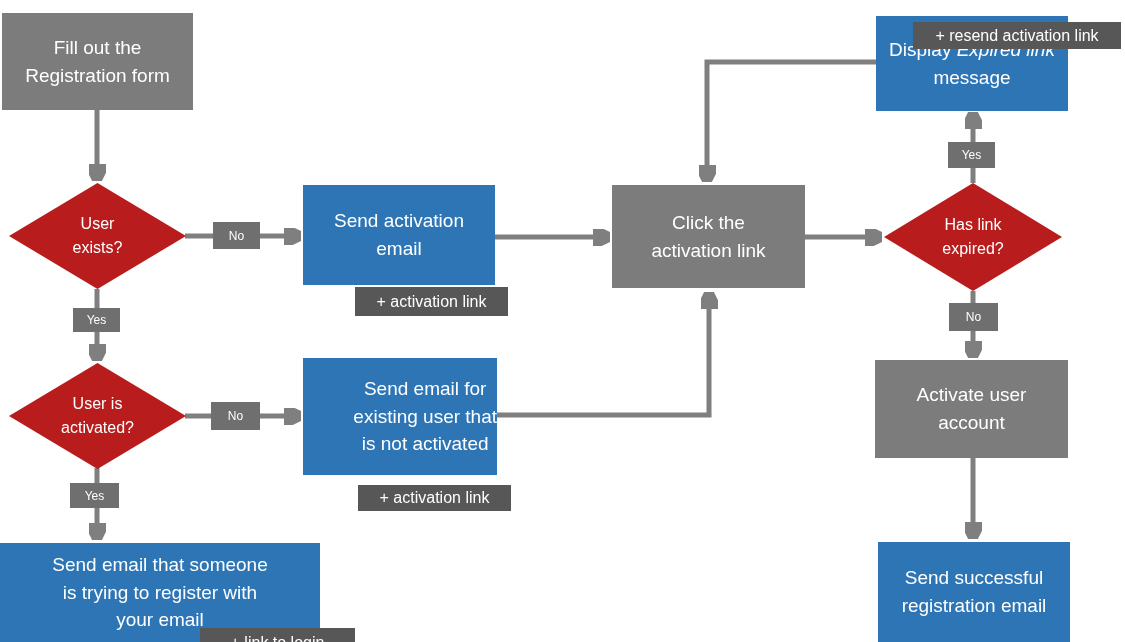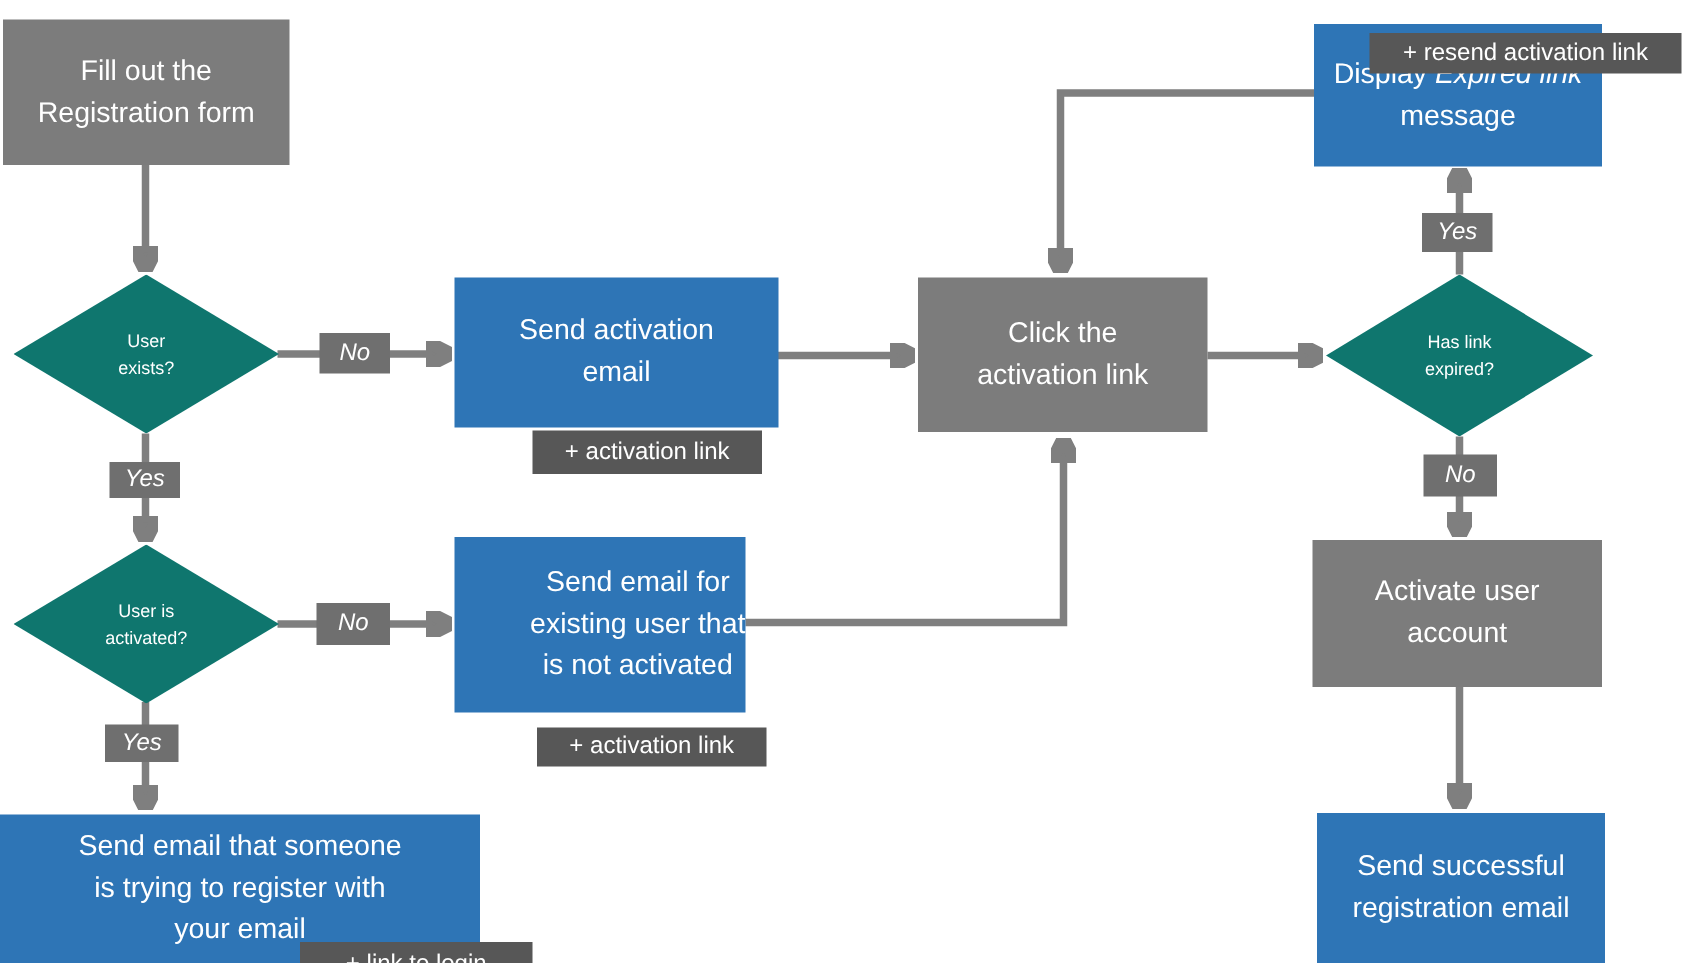--- a/index.html
+++ b/index.html
@@ -29,23 +29,23 @@
     text-align: center;
     color: #ffffff;
     font-size: 19px;
     line-height: 1.45;
     z-index: 1;
   }
   .node .txt { white-space: pre-line; }
   .box.gray  { background: #7c7c7c; justify-content: center; }
   .box.blue  { background: #2e75b6; }
   .diamond {
-    background: #0f766e;
+    background: #b91c1c;
     clip-path: polygon(50% 0, 100% 50%, 50% 100%, 0 50%);
-    font-size: 12px;
+    font-size: 16px;
     line-height: 1.5;
   }
   .tag {
     position: absolute;
     display: flex;
     align-items: center;
     justify-content: center;
     background: #575757;
     color: #ffffff;
     font-size: 16px;
@@ -53,23 +53,22 @@
     white-space: nowrap;
     margin-top: 20px;
   }
   .chip {
     position: absolute;
     display: flex;
     align-items: center;
     justify-content: center;
     background: #6f6f6f;
     color: #ffffff;
-    font-size: 16px;
+    font-size: 12px;
     z-index: 2;
-    font-style: italic;
   }
   .em-italic { font-style: italic; }
   .mixed { padding: 0 10px; }
 </style>
 </head>
 <body>
 
 <div id="canvas">
 
   <svg class="arrows" width="1125" height="642" viewBox="0 0 1125 642">
@@ -103,21 +102,21 @@
   </div>
 
   <div class="chip" style="left:213px; top:222px; width:47px; height:27px;">
     <span>No</span>
   </div>
 
   <div class="chip" style="left:73px; top:308px; width:47px; height:24px;">
     <span>Yes</span>
   </div>
 
-  <div class="node box blue" style="left:303px; top:185px; width:216px; height:100px;">
+  <div class="node box blue" style="left:303px; top:185px; width:192px; height:100px;">
     <span class="txt">Send activation
 email</span>
   </div>
 
   <div class="tag" style="left:355px; top:267px; width:153px; height:29px;">
     <span>+ activation link</span>
   </div>
 
   <div class="node box gray" style="left:612px; top:185px; width:193px; height:103px;">
     <span class="txt">Click the

